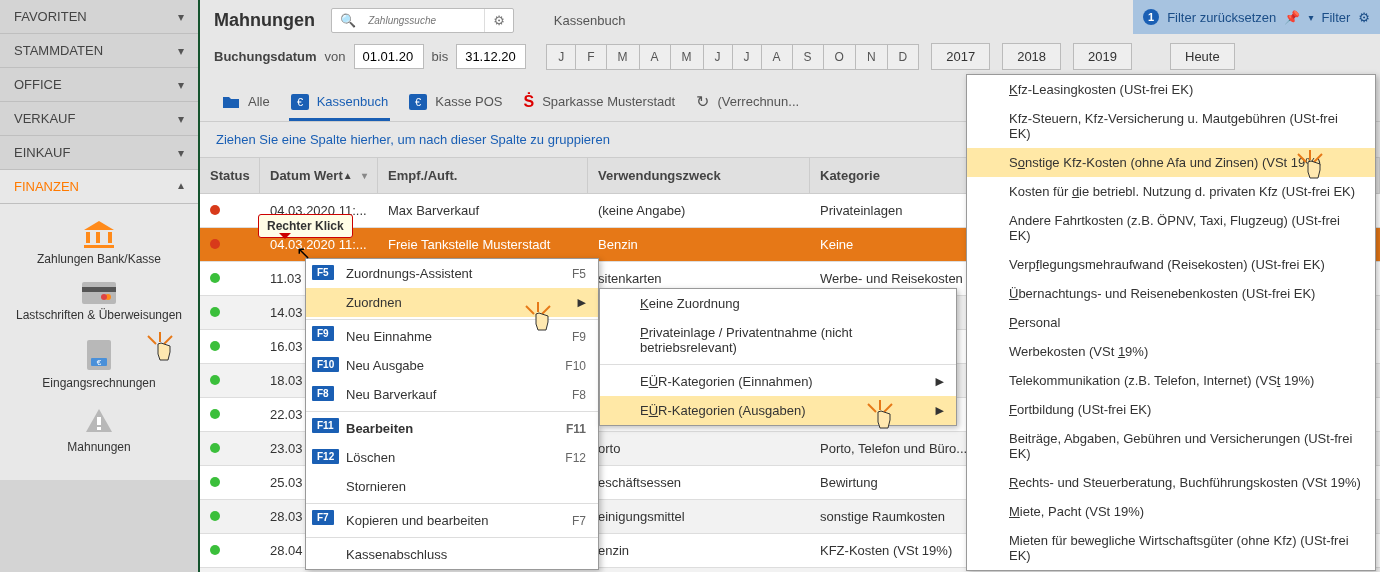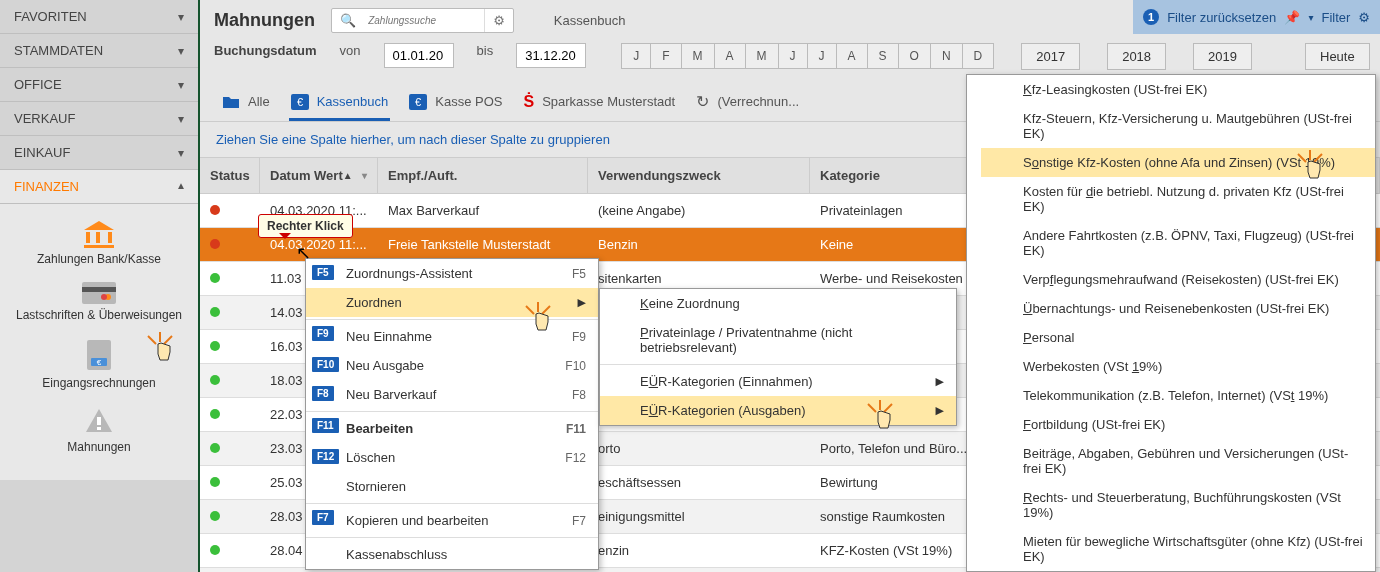--- a/index.html
+++ b/index.html
@@ -26,21 +26,21 @@
 .search-wrap { display: flex; align-items: center; border: 1px solid #bbb; background: #fff; border-radius: 2px; }
 .search-ico { padding: 4px 8px; color: #777; }
 .search-in { border: none; outline: none; font-style: italic; font-size: 10px; padding: 5px 4px; width: 120px; background: transparent; }
 .gear-btn { padding: 4px 8px; border-left: 1px solid #ddd; color: #777; cursor: pointer; }
 .kb-label { margin-left: 30px; color: #555; }
 
 .filterbar { position: absolute; right: 0; top: 0; height: 34px; background: #a7c3e0; display: flex; align-items: center; gap: 8px; padding: 0 10px; color: #1a4d87; font-size: 13px; }
 .filterbar .badge { background: #1a5fb4; color: #fff; width: 16px; height: 16px; border-radius: 50%; display: inline-flex; align-items: center; justify-content: center; font-size: 11px; font-weight: bold; }
 .pin { color: #555; }
 
-.datebar { display: flex; align-items: flex-start; gap: 23px; padding: 6px 14px 10px; font-size: 13px; }
+.datebar { display: flex; align-items: center; gap: 8px; padding: 6px 14px 10px; font-size: 13px; }
 .datebar .lbl { font-weight: 600; color: #444; }
 .datebar .von { color: #555; }
 .date-in { border: 1px solid #bbb; padding: 4px 8px; background: #fff; width: 70px; font-size: 13px; }
 .month-row { display: flex; gap: 0; margin-left: 12px; }
 .mbtn { border: 1px solid #bbb; border-left: none; background: #eee; padding: 5px 11px; cursor: pointer; font-size: 12px; color: #555; }
 .mbtn:first-child { border-left: 1px solid #bbb; }
 .ybtn { border: 1px solid #bbb; background: #eee; padding: 5px 14px; cursor: pointer; font-size: 13px; margin-left: 4px; }
 .today-btn { border: 1px solid #bbb; background: #eee; padding: 5px 14px; cursor: pointer; margin-left: 30px; }
 
 .tabs { display: flex; align-items: center; gap: 17px; padding: 6px 20px 0; border-bottom: 1px solid #ccc; background: #e7e7e7; }
@@ -81,21 +81,21 @@
 .mi { display: flex; align-items: center; padding: 7px 12px 7px 40px; position: relative; cursor: pointer; font-size: 13px; }
 .mi .mkey { margin-left: auto; color: #666; font-size: 12px; }
 .mi .fkey { position: absolute; left: 6px; top: 6px; background: #1a5fb4; color: #fff; font-size: 10px; padding: 2px 5px; border-radius: 1px; font-weight: bold; }
 .mi.sep { border-top: 1px solid #ddd; margin-top: 2px; padding-top: 9px; }
 .mi.hi { background: #ffe8a6; }
 .mi .arr { margin-left: auto; font-size: 11px; color: #333; }
 .mi.bold { font-weight: bold; }
 
 .menu2 { left: 599px; top: 288px; width: 358px; }
 .menu3 { left: 966px; top: 74px; width: 410px; max-height: 498px; overflow: hidden; }
-.menu3 .mi { padding-left: 42px; margin-left: 14px; }
+.menu3 .mi { padding-left: 42px; }
 
 .click-ico { position: absolute; width: 36px; height: 36px; z-index: 60; pointer-events: none; }
 .click1 { left: 142px; top: 330px; }
 .click2 { left: 520px; top: 300px; }
 .click3 { left: 862px; top: 398px; }
 .click4 { left: 1292px; top: 148px; }
 
 .under { text-decoration: underline; }
 </style>
 </head>
@@ -438,20 +438,23 @@
       <span>Telekommunikation (z.B. Telefon, Internet) (VS<span class="under">t</span> 19%)</span>
     </div>
     <div class="mi">
       <span><span class="under">F</span>ortbildung (USt-frei EK)</span>
     </div>
     <div class="mi">
       <span>Beiträ<span class="under">g</span>e, Abgaben, Gebühren und Versicherungen (USt-frei EK)</span>
     </div>
     <div class="mi">
       <span><span class="under">R</span>echts- und Steuerberatung, Buchführungskosten (VSt 19%)</span>
+    </div>
+    <div class="mi">
+      <span><span class="under">M</span>iete, Pacht (VSt 19%)</span>
     </div>
     <div class="mi">
       <span>Mieten für bewegliche Wirtschaftsgüter (ohne Kfz) (USt-frei EK)</span>
     </div>
   </div>
 
 <svg class="click-ico click1" viewBox="0 0 36 36">
     <g stroke="#e67817" stroke-width="2" fill="none">
       <line x1="6" y1="6" x2="14" y2="14"></line>
       <line x1="18" y1="2" x2="18" y2="12"></line>

